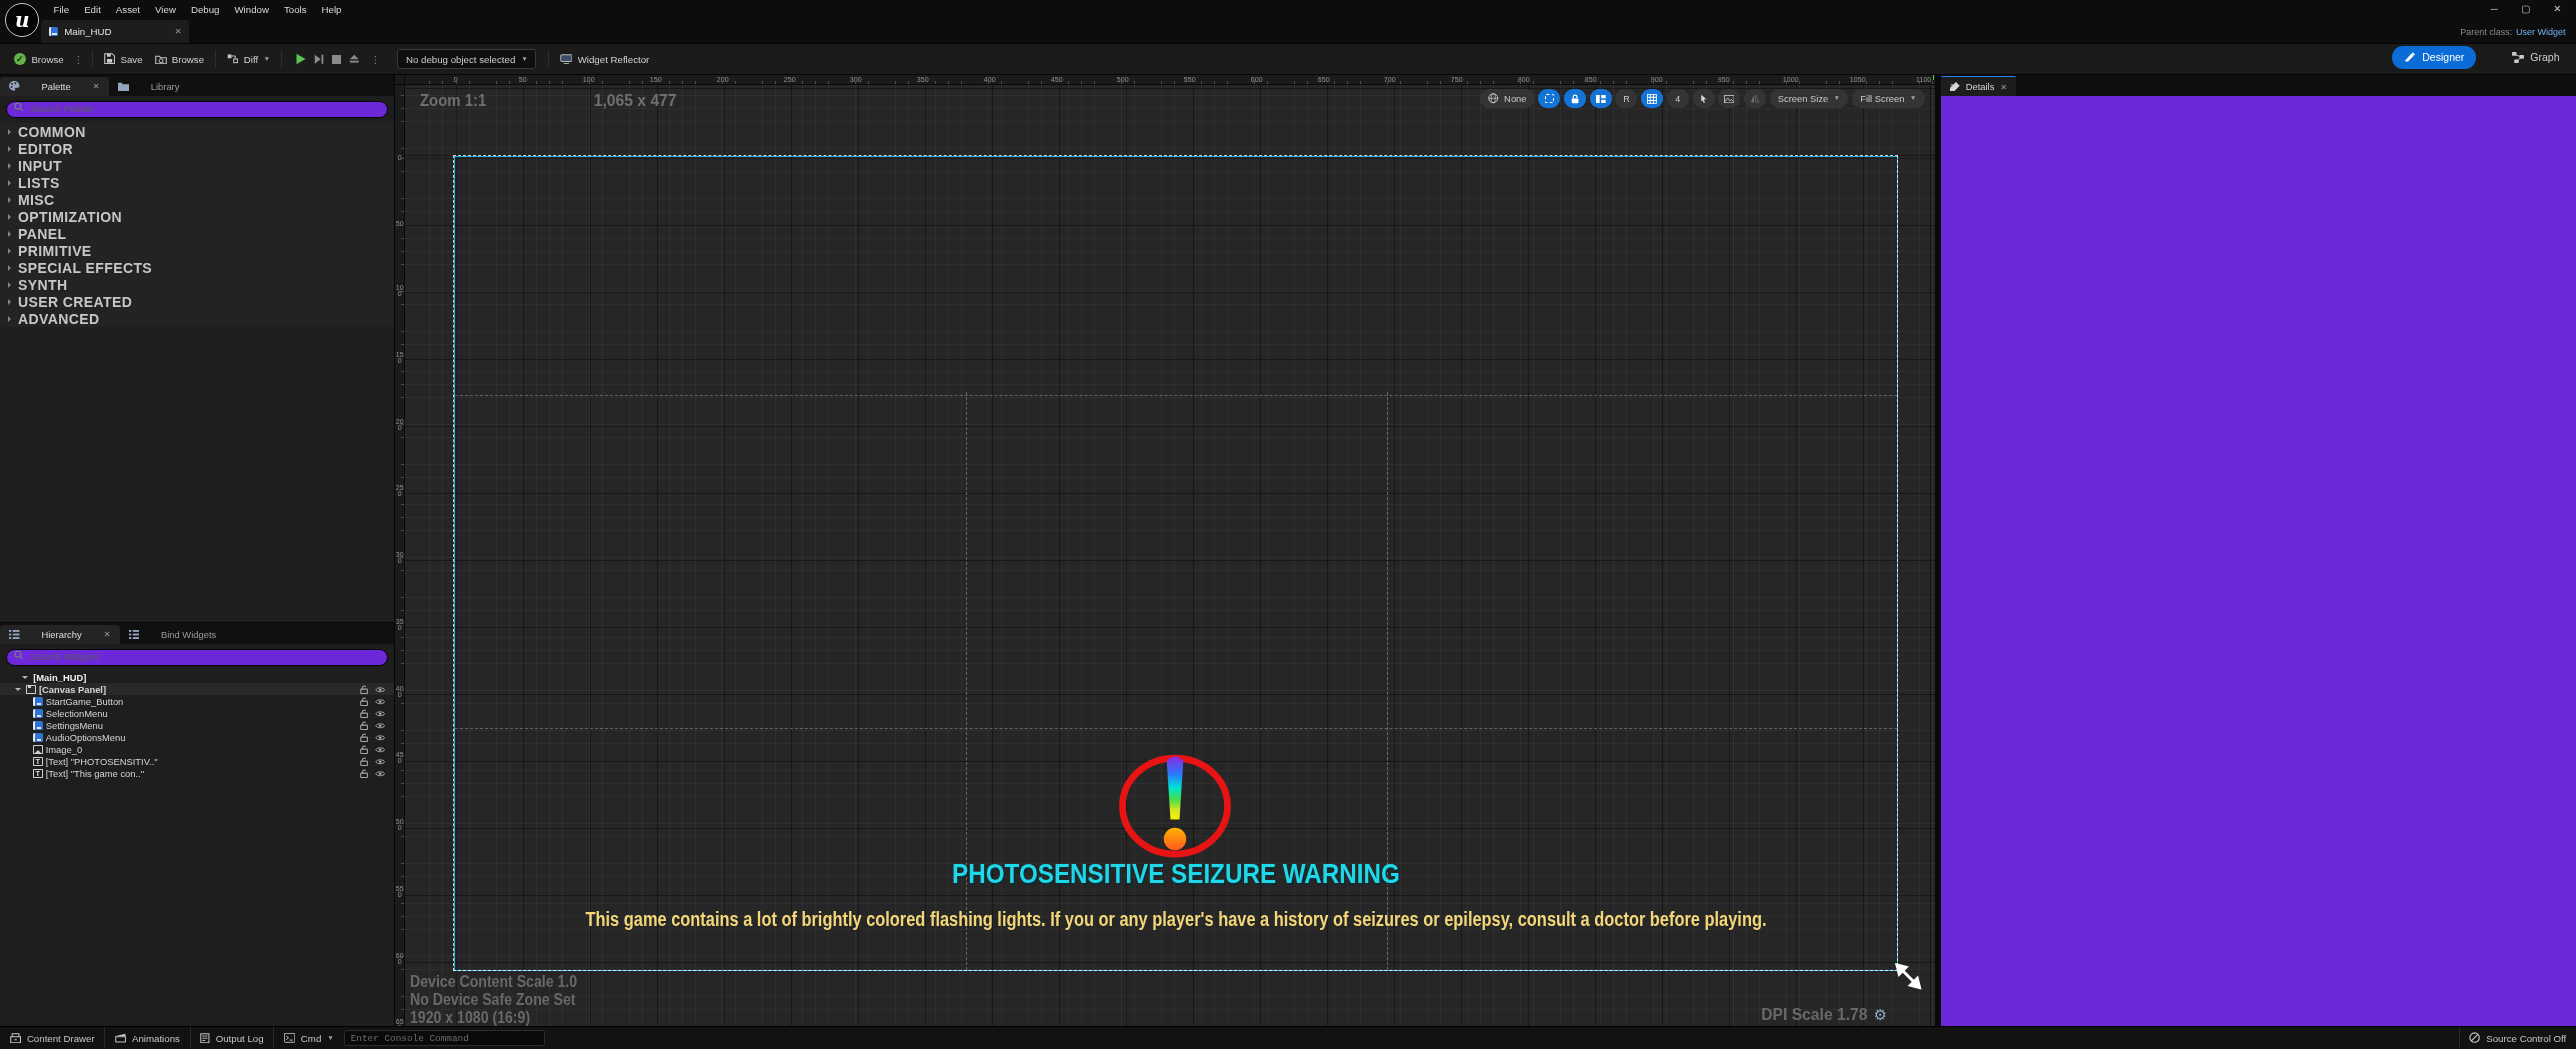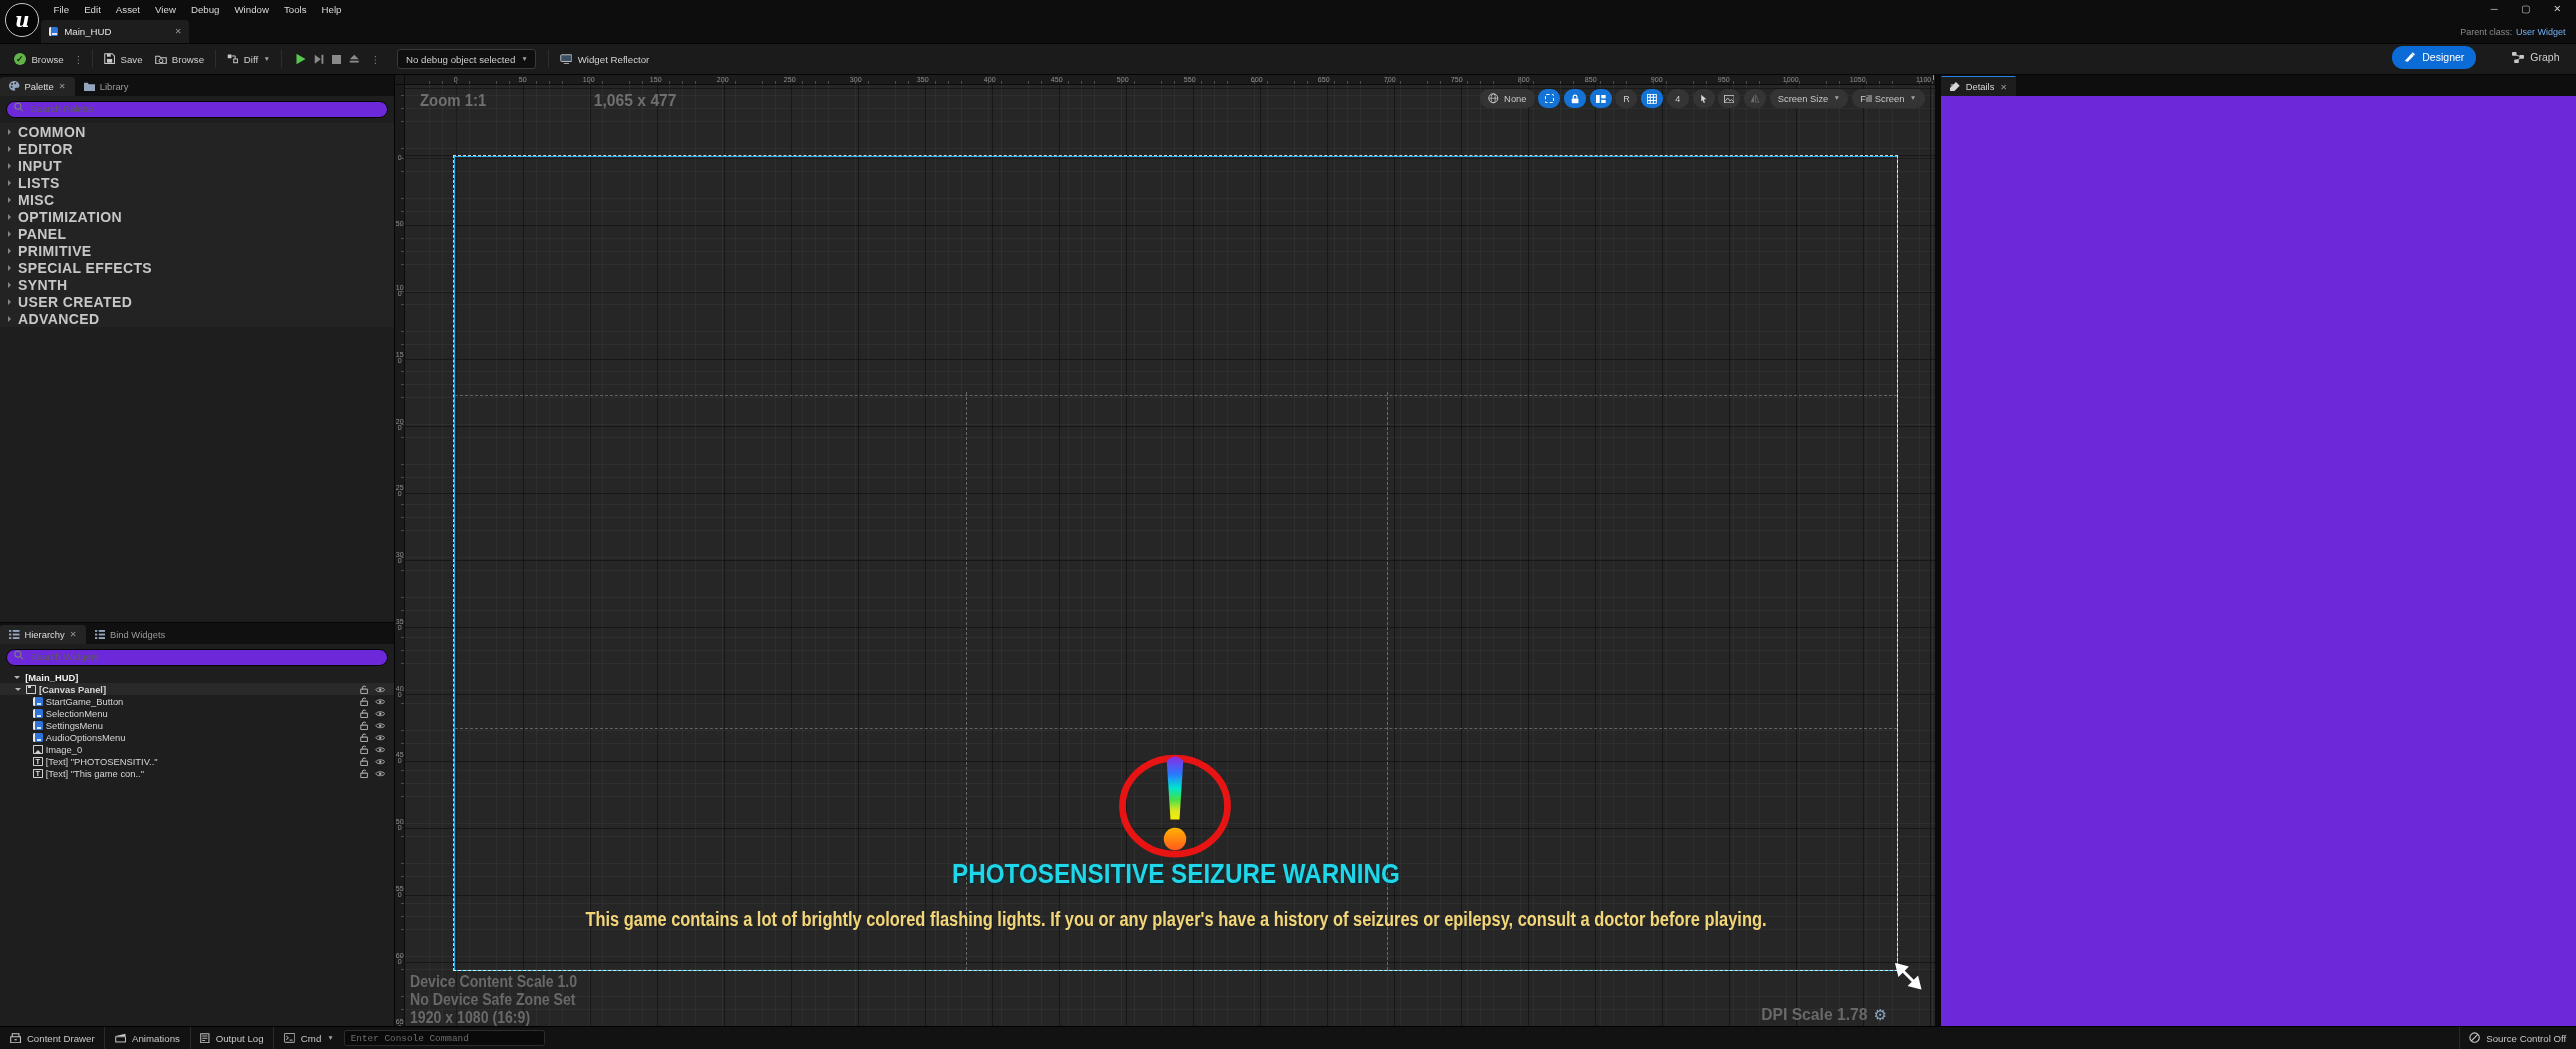--- a/index.html
+++ b/index.html
@@ -37,36 +37,36 @@
   .debug-pill { height:19.5px; background:#0f0f0f; border:0.7px solid #3a3a3a; border-radius:3px; display:flex; align-items:center;
     gap:6px; padding:0 7.5px; font-size:9.7px; color:#cfcfcf; margin:0 6px; }
   .right-modes { position:absolute; right:10.5px; top:46px; display:flex; align-items:center; gap:30px; z-index:20; }
   .designer-btn { height:22.5px; background:#0b6cd8; border-radius:11.2px; color:#fff; font-size:10.5px;
     display:flex; align-items:center; gap:6px; padding:0 12px; }
   .graph-btn { height:22.5px; display:flex; align-items:center; gap:6px; color:#cfcfcf; font-size:10.5px; padding:0 6px; }
 
   
   .sidebar { position:absolute; left:0; top:75px; width:395px; height:951px; background:#1e1e1e; border-right:0.7px solid #050505; }
   .panel-tabs { height:21px; background:#101010; display:flex; align-items:flex-end; }
-  .ptab { height:19.5px; display:flex; align-items:center; gap:5px; padding:0 9px; font-size:9.4px; color:#9b9b9b; }
+  .ptab { height:19.5px; display:flex; align-items:center; gap:22px; padding:0 9px; font-size:9.4px; color:#9b9b9b; }
   .ptab.active { background:#242424; color:#dedede; border-radius:3px 3px 0 0; }
   .searchbox { margin:5.2px 6px; height:17px; background:#6d28d9; border:0.7px solid #040404; border-radius:9px;
     display:flex; align-items:flex-start; padding:0 6.7px; gap:5.2px; }
   .searchbox input { background:transparent; border:none; outline:none; color:#bdbdbd; font-size:9.7px; width:100%;
     font-family:"Liberation Sans",sans-serif; }
   .searchbox input::placeholder { color:#5c5c5c; }
   .cat-list { background:#232323; }
   .cat { height:17px; display:flex; align-items:center; gap:7.5px; padding-left:7.5px; }
   .tri { width:0; height:0; border-left:3.7px solid #848484; border-top:3px solid transparent; border-bottom:3px solid transparent; }
   .cat-label { font-size:14px; font-weight:bold; color:#c7c7c7; letter-spacing:0.4px; }
 
   .hier-panel { position:absolute; left:0; top:547px; right:0; bottom:0; background:#1e1e1e; border-top:0.7px solid #060606; }
   .htree { margin-top:3px; }
   .hrow { height:12px; display:flex; align-items:center; gap:3px; position:relative; font-size:9.4px; color:#d6d6d6; }
-  .hrow.depth-0 { padding-left:14px; } .hrow.depth-1 { padding-left:15px; background:#292929; } .hrow.depth-2 { padding-left:33px; }
+  .hrow.depth-0 { padding-left:22px; } .hrow.depth-1 { padding-left:15px; background:#292929; } .hrow.depth-2 { padding-left:33px; }
   .hroot .hlabel { font-weight:bold; color:#f1f1f1; }
   .depth-1 .hlabel { font-weight:bold; }
   .caret { width:0; height:0; border-top:3.7px solid #b5b5b5; border-left:3px solid transparent; border-right:3px solid transparent; margin-right:2.2px; }
   .hicon { width:9.7px; height:9.7px; position:relative; flex:none; }
   .widget-icon { background:#2f72d8; border-radius:1.5px; border-left:2.2px solid #e8e8e8; }
   .widget-icon::after { content:""; position:absolute; left:1.5px; bottom:1.5px; width:4.5px; height:2.2px; background:#dce7f5; }
   .canvas-icon { border:0.7px solid #cfcfcf; border-radius:0.7px; }
   .canvas-icon::after { content:""; position:absolute; left:0.7px; top:0.7px; width:3px; height:2.2px; background:#cfcfcf; }
   .image-icon { border:0.7px solid #cfcfcf; border-radius:0.7px; }
   .image-icon::after { content:""; position:absolute; left:0.7px; bottom:0.7px; border-left:3px solid transparent; border-right:3px solid transparent; border-bottom:3.7px solid #cfcfcf; }

